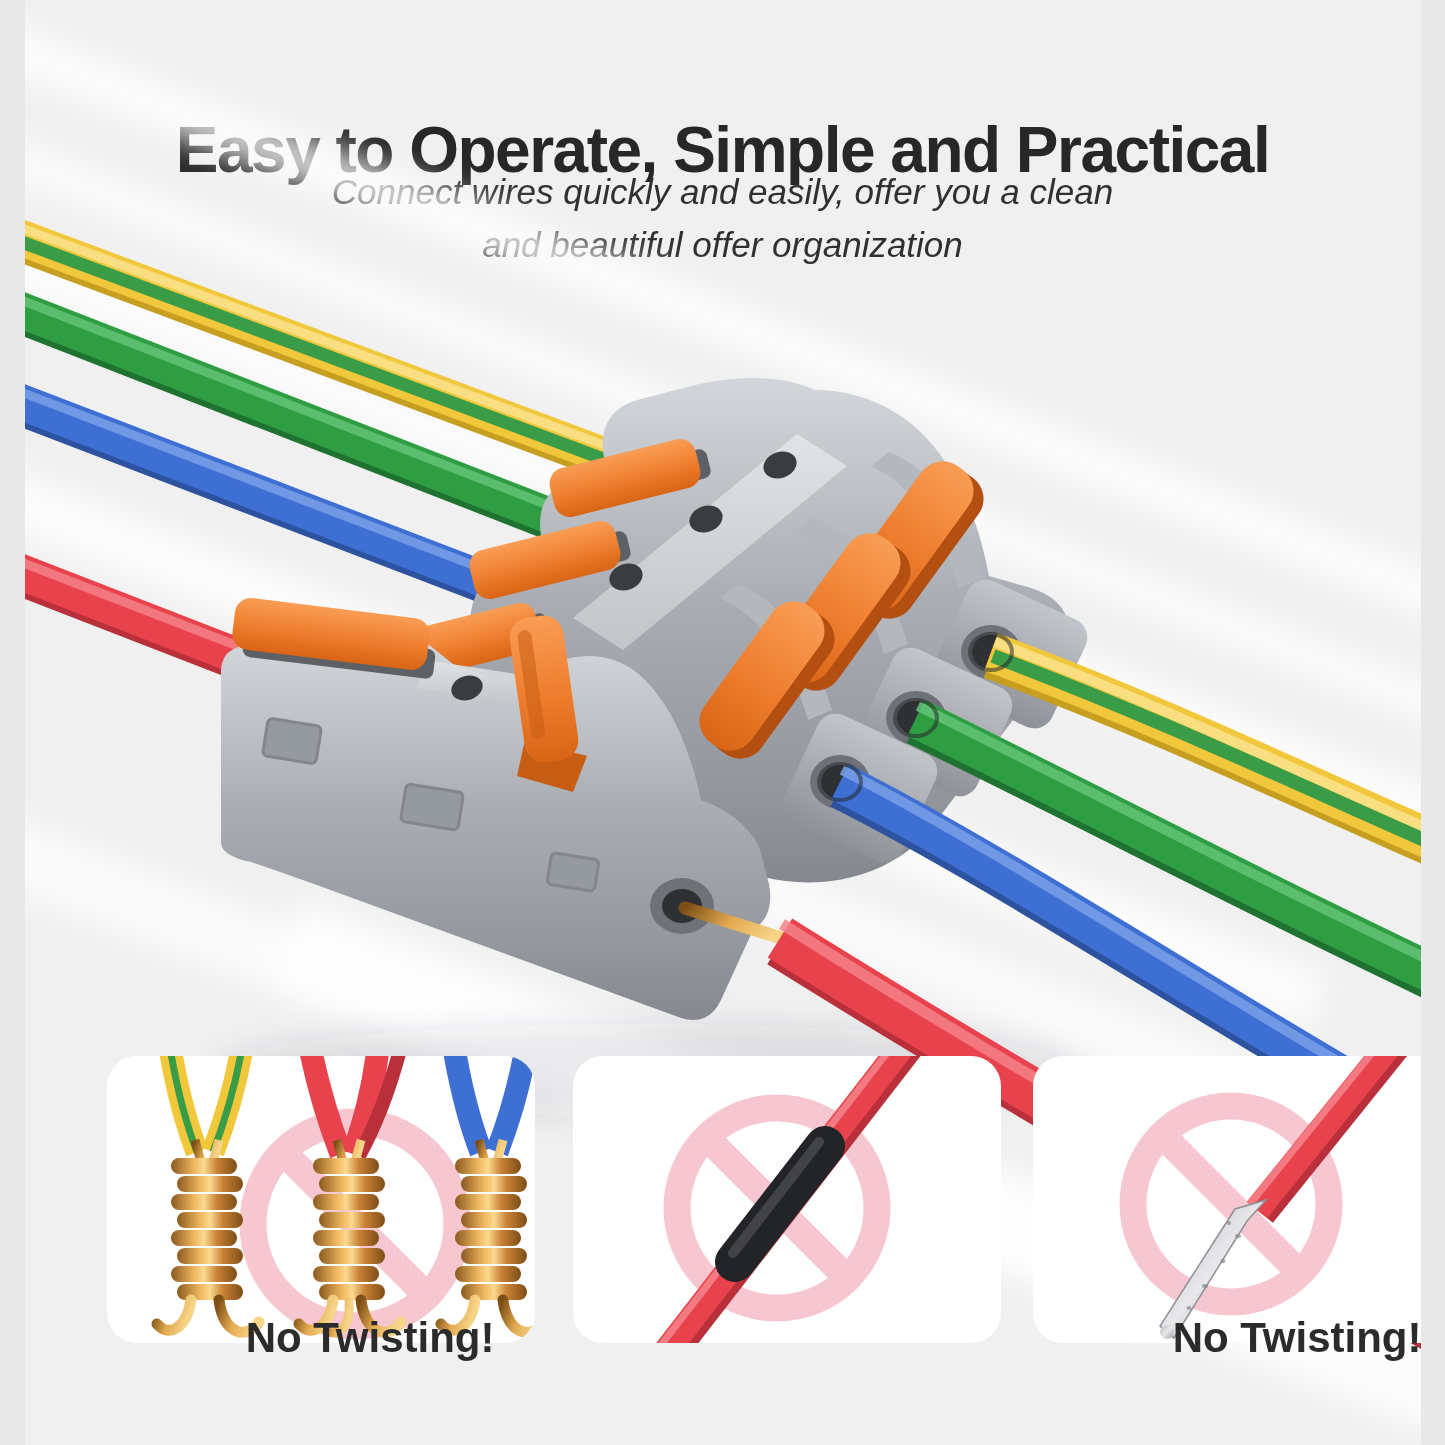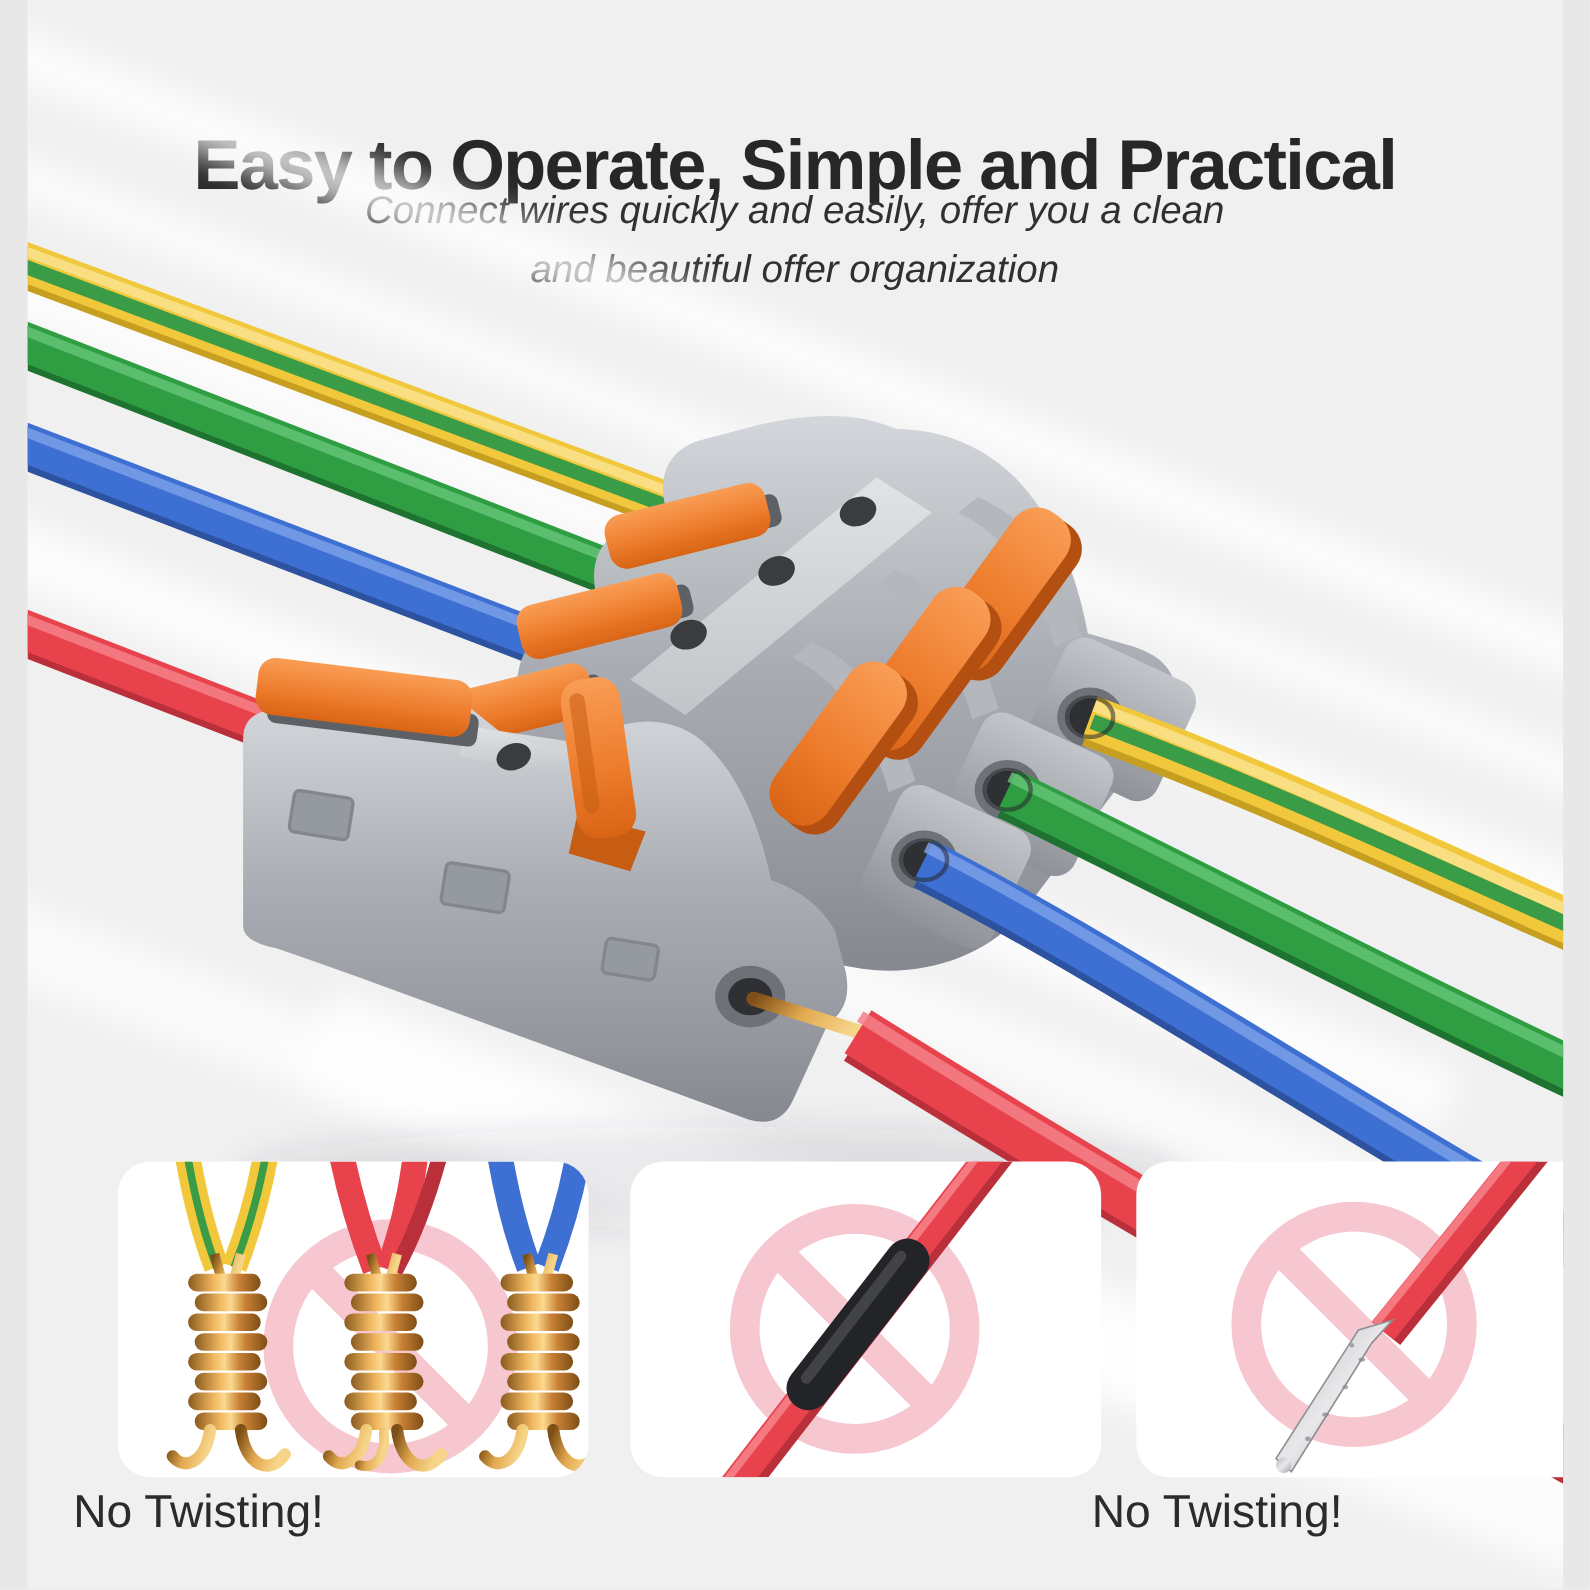--- a/index.html
+++ b/index.html
@@ -9,22 +9,22 @@
          font-size:64px;font-weight:700;letter-spacing:-1.5px;color:var(--title-text,#272727);}
   .subtitle{position:absolute;top:165px;left:0;width:100%;text-align:center;
             font-size:35px;line-height:53px;font-weight:400;color:var(--body-text,#303030);font-style:italic;}
   .scene{position:absolute;top:0;left:0;width:1445px;height:1445px;}
   .panel{position:absolute;top:1040px;height:287px;background:var(--panel-bg,#ffffff);
          border-radius:30px;overflow:hidden;}
   .panel svg{display:block;width:100%;height:100%;}
   .panel-1{left:42px;width:428px;}
   .panel-2{left:508px;width:428px;}
   .panel-3{left:968px;width:429px;}
-  .panel-label{position:absolute;top:1350px;height:52px;font-size:42px;font-weight:400;
-               color:var(--label-text,#2b2b2b);text-align:left;}
+  .panel-label{position:absolute;top:1314px;height:52px;font-size:42px;font-weight:700;
+               color:var(--label-text,#2b2b2b);text-align:right;}
   .label-1{left:42px;width:428px;}
   .label-2{left:508px;width:428px;}
   .label-3{left:968px;width:429px;}
 </style>
 </head>
 <body>
 
 <div class="stage">
 
   <h1 class="title">Easy to Operate, Simple and Practical</h1>

